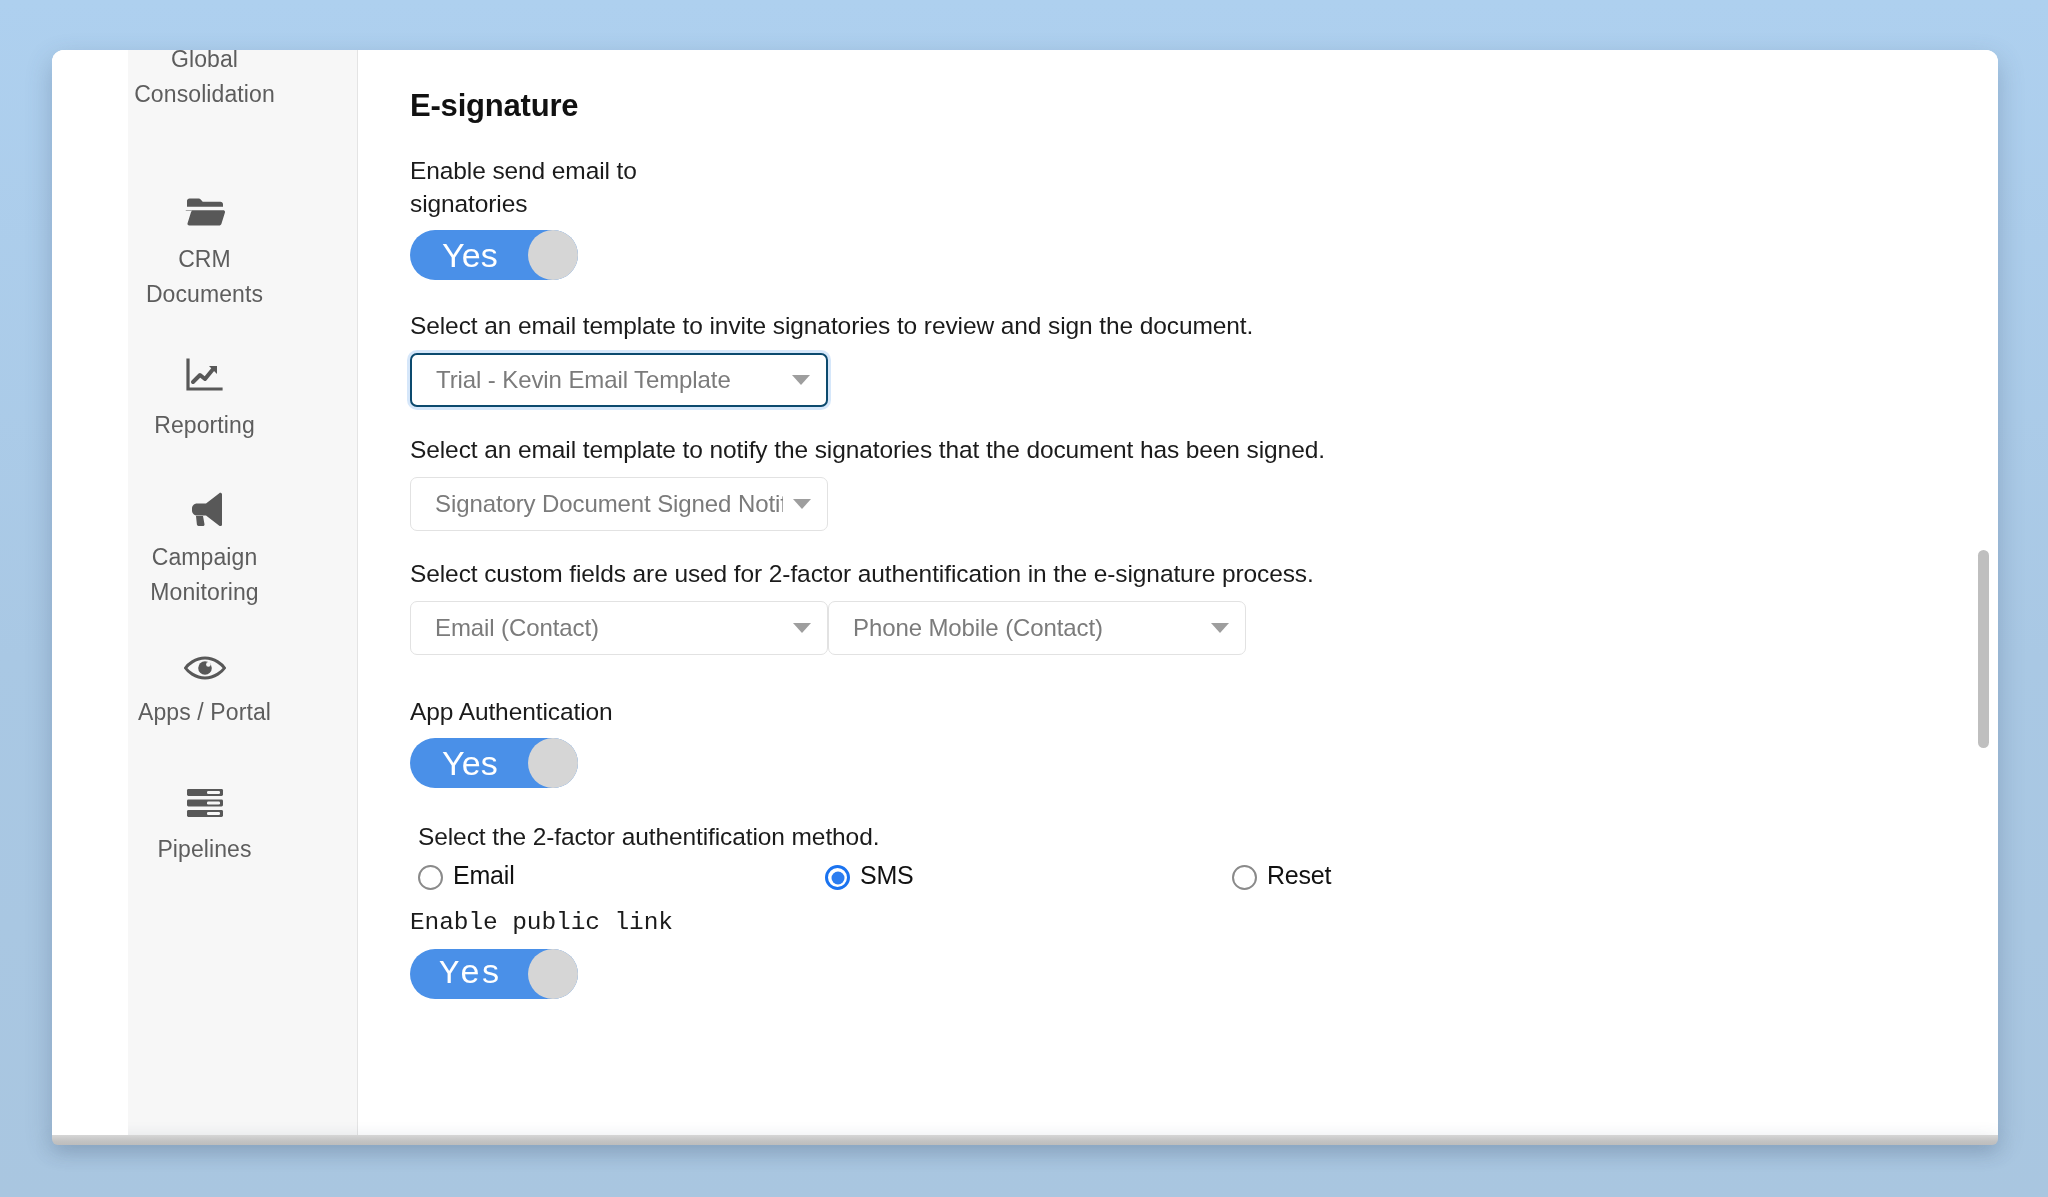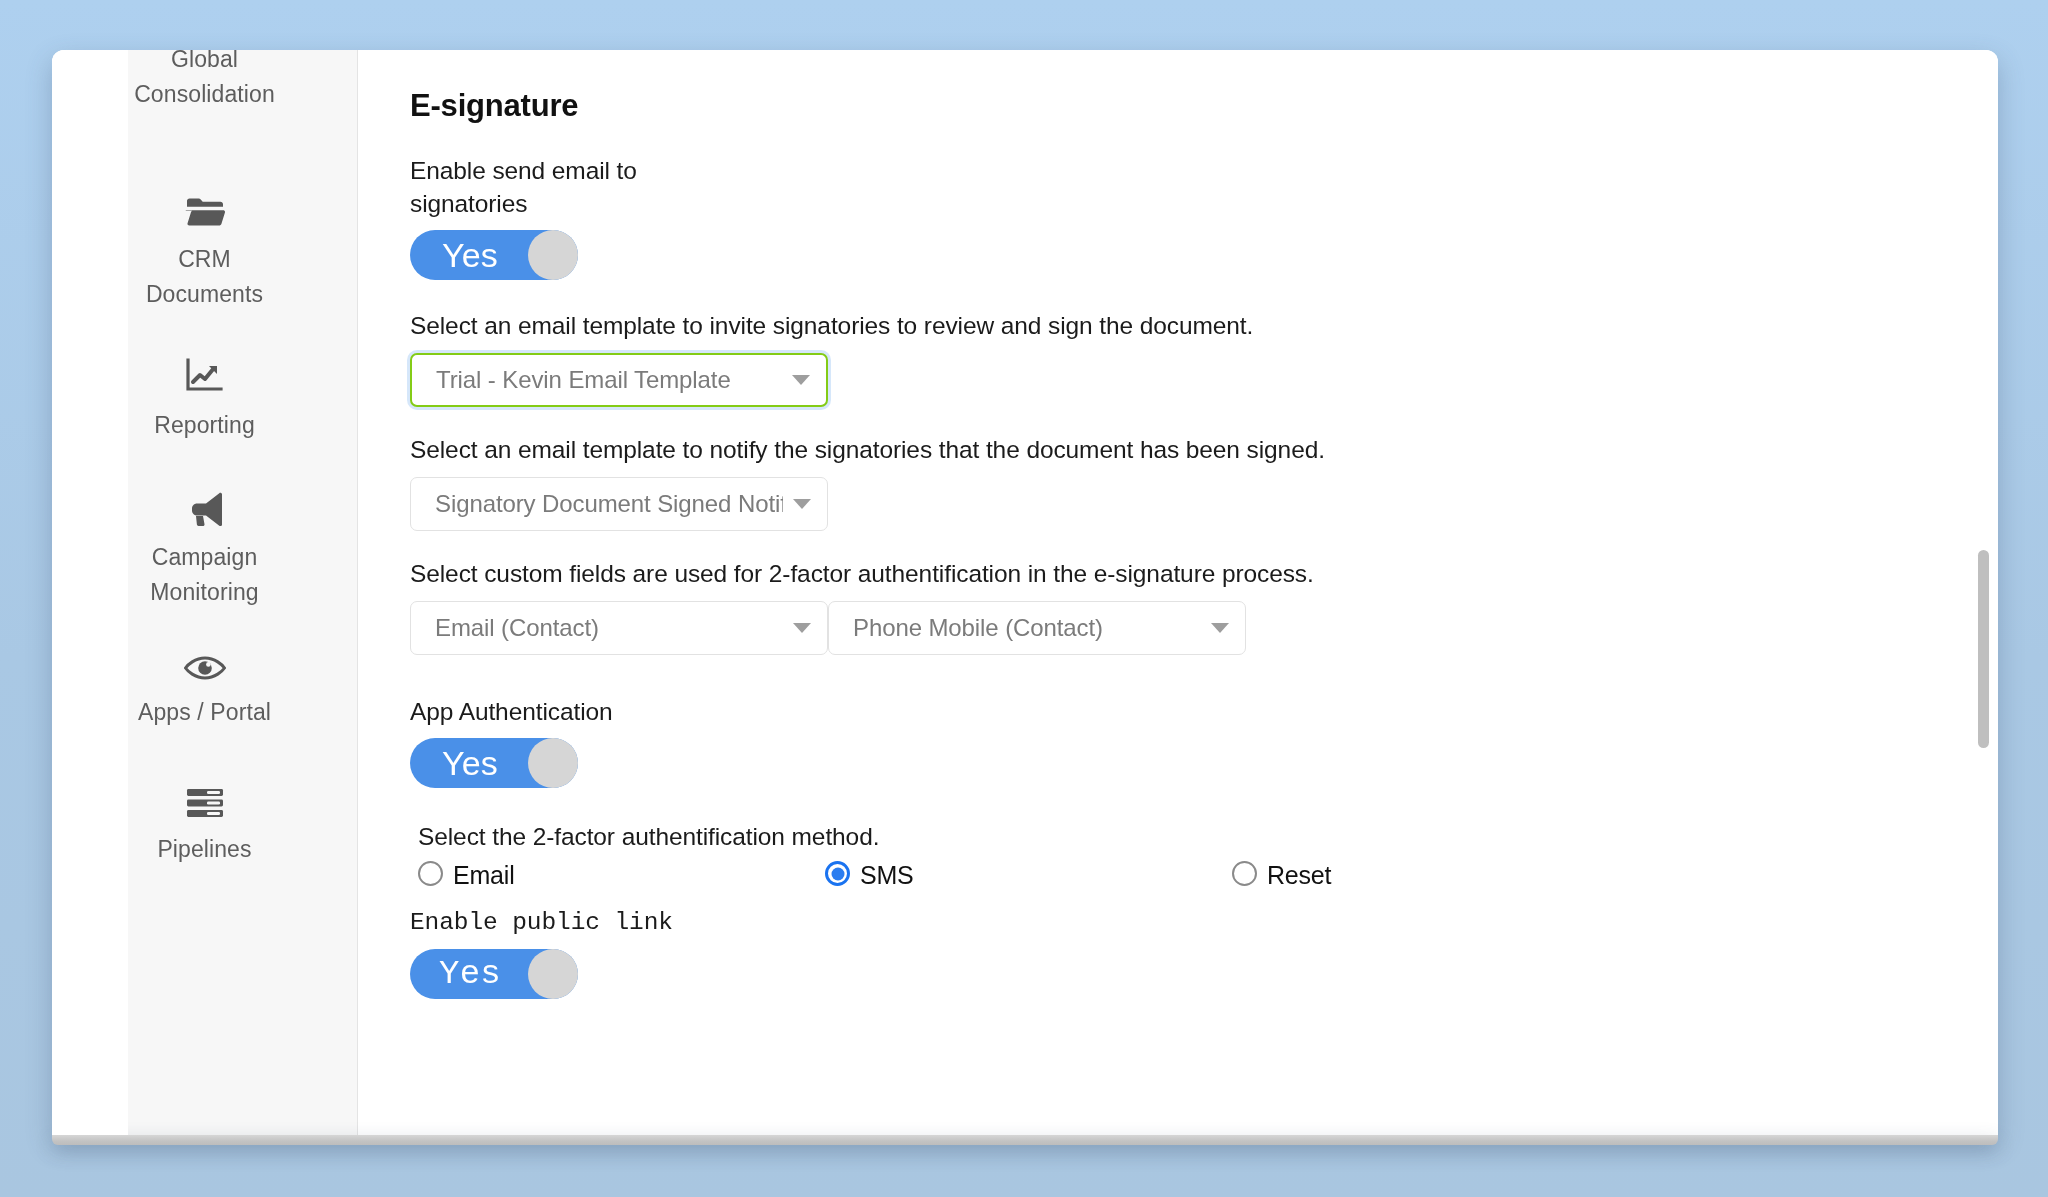--- a/index.html
+++ b/index.html
@@ -172,21 +172,21 @@
     border: 1px solid #e2e2e2;
     border-radius: 7px;
     background: #ffffff;
     display: flex;
     align-items: center;
     padding: 0 16px 0 24px;
     position: relative;
     cursor: pointer;
   }
   .select.focused {
-    border: 2px solid #84cc16;
+    border: 2px solid #0c4a6e;
     box-shadow: 0 0 0 3px rgba(120,175,240,0.30);
     justify-content: center;
   }
   .select-value {
     font-size: 24px;
     color: #7b7b7b;
     flex: 1 1 auto;
     white-space: nowrap;
     overflow: hidden;
     letter-spacing: -0.1px;
@@ -201,21 +201,21 @@
   }
 
   
   .radio-row {
     display: flex;
     align-items: center;
     margin-top: 8px;
   }
   .radio-opt {
     display: flex;
-    align-items: flex-start;
+    align-items: flex-end;
     cursor: pointer;
   }
   .radio-mark {
     width: 25px;
     height: 25px;
     border-radius: 50%;
     border: 2px solid #8a8a8a;
     background: #ffffff;
     flex: 0 0 auto;
     margin-right: 10px;

